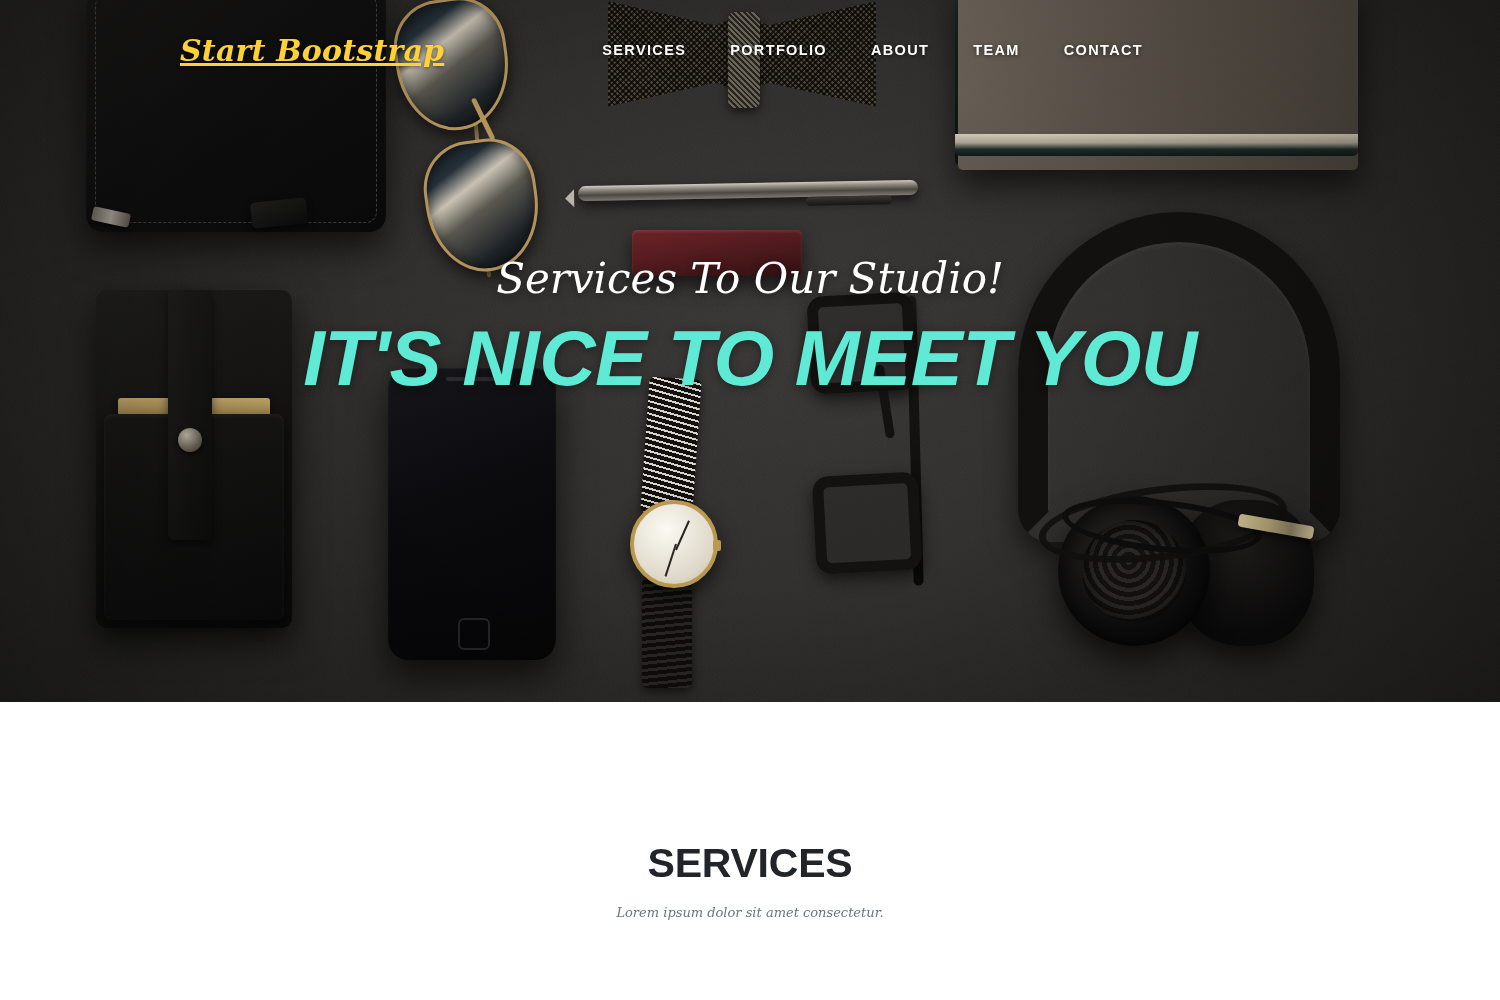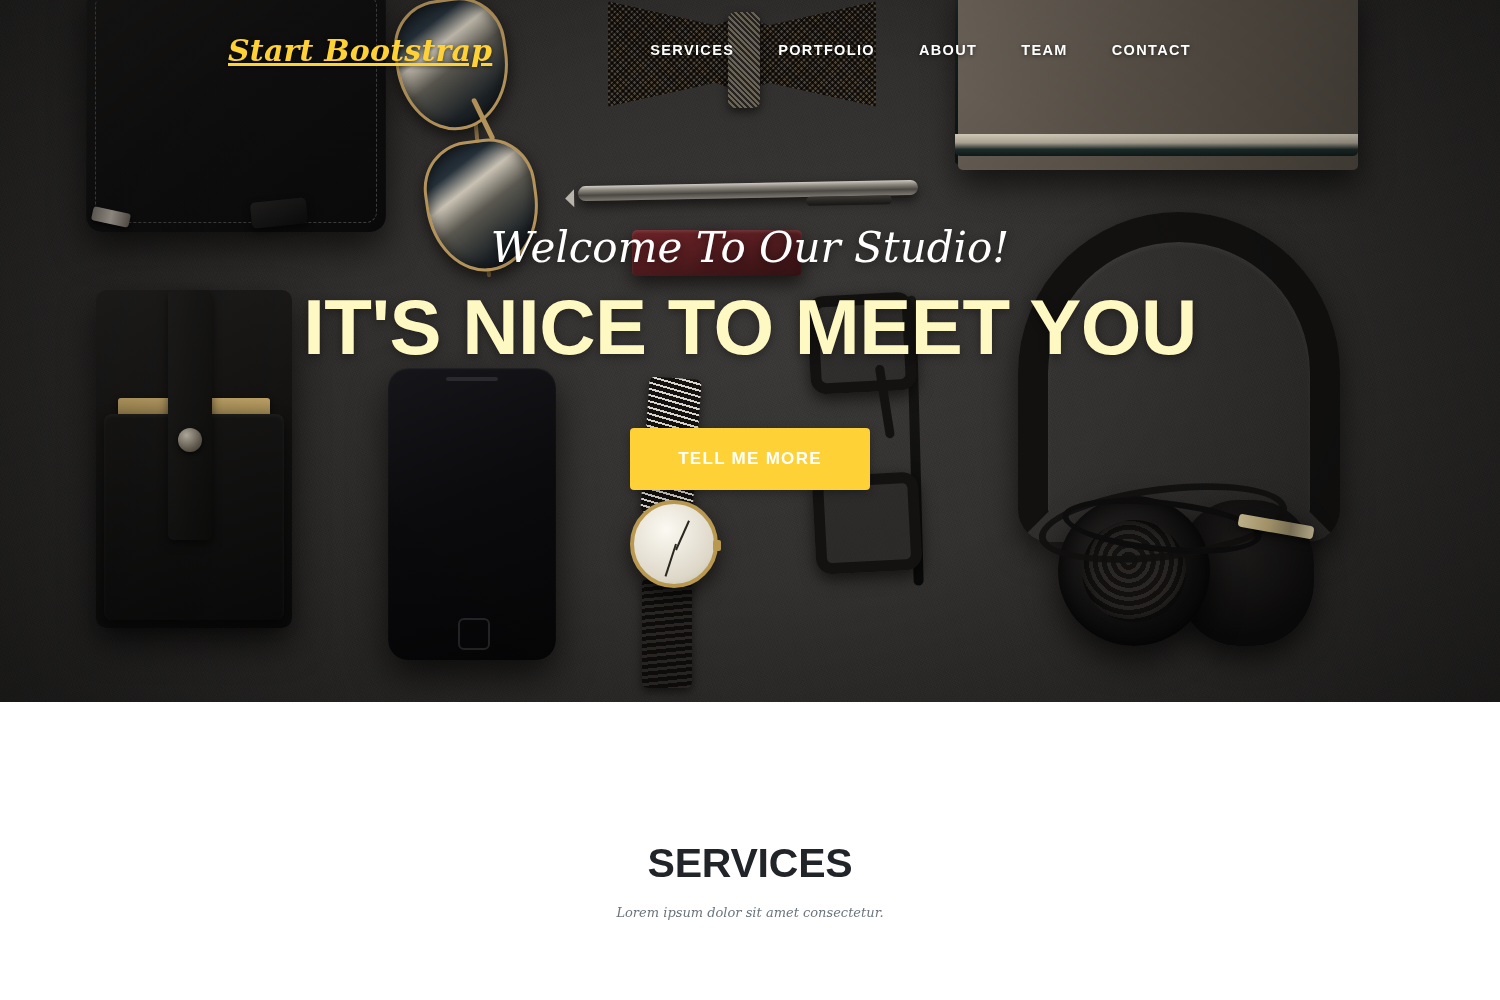--- a/index.html
+++ b/index.html
@@ -296,21 +296,20 @@
     border-radius:5px;
     box-shadow:0 8px 18px rgba(0,0,0,.6), inset 0 2px 3px rgba(255,255,255,.10);
   }
 
   
   .navbar{
     position:absolute; left:0; top:0; width:1323px; height:100px;
     display:flex; align-items:center;
     padding:0 180px;
     z-index:20;
-    margin-left:48px;
   }
   .brand{
     font-family:"DejaVu Serif", serif;
     font-style:italic;
     font-weight:700;
     font-size:30px;
     color:#fed136;
     letter-spacing:.2px;
     text-shadow:0 1px 4px rgba(0,0,0,.55);
     white-space:nowrap;
@@ -348,24 +347,25 @@
     line-height:1.05;
     color:#ffffff;
     margin-bottom:18px;
     text-shadow:0 2px 8px rgba(0,0,0,.45);
   }
   .intro-heading{
     font-size:78px;
     font-weight:700;
     letter-spacing:-.5px;
     line-height:1.02;
-    color:#fef9c3;
+    color:#5eead4;
     text-transform:uppercase;
     margin-bottom:60px;
     text-shadow:0 2px 10px rgba(0,0,0,.4);
+    font-style:italic;
   }
   .btn-primary{
     display:inline-block;
     background:#fed136;
     color:#ffffff;
     border:none;
     border-radius:4px;
     padding:21px 48px;
     font-size:17px;
     font-weight:700;
@@ -467,22 +467,21 @@
     <div class="nav-links">
       <a class="nav-link" href="#">Services</a>
       <a class="nav-link" href="#">Portfolio</a>
       <a class="nav-link" href="#">About</a>
       <a class="nav-link" href="#">Team</a>
       <a class="nav-link" href="#">Contact</a>
     </div>
   </nav>
 
   <div class="intro">
-    <div class="intro-lead">Welcome To Our Studio!</div>
+    <div class="intro-lead">Services To Our Studio!</div>
     <div class="intro-heading">It's Nice To Meet You</div>
-    <button class="btn-primary">Tell Me More</button>
   </div>
 </header>
 
 <section id="services">
   <h2 class="section-heading">Services</h2>
   <p class="section-subheading">Lorem ipsum dolor sit amet consectetur.</p>
 </section>
 
 </body></html>

